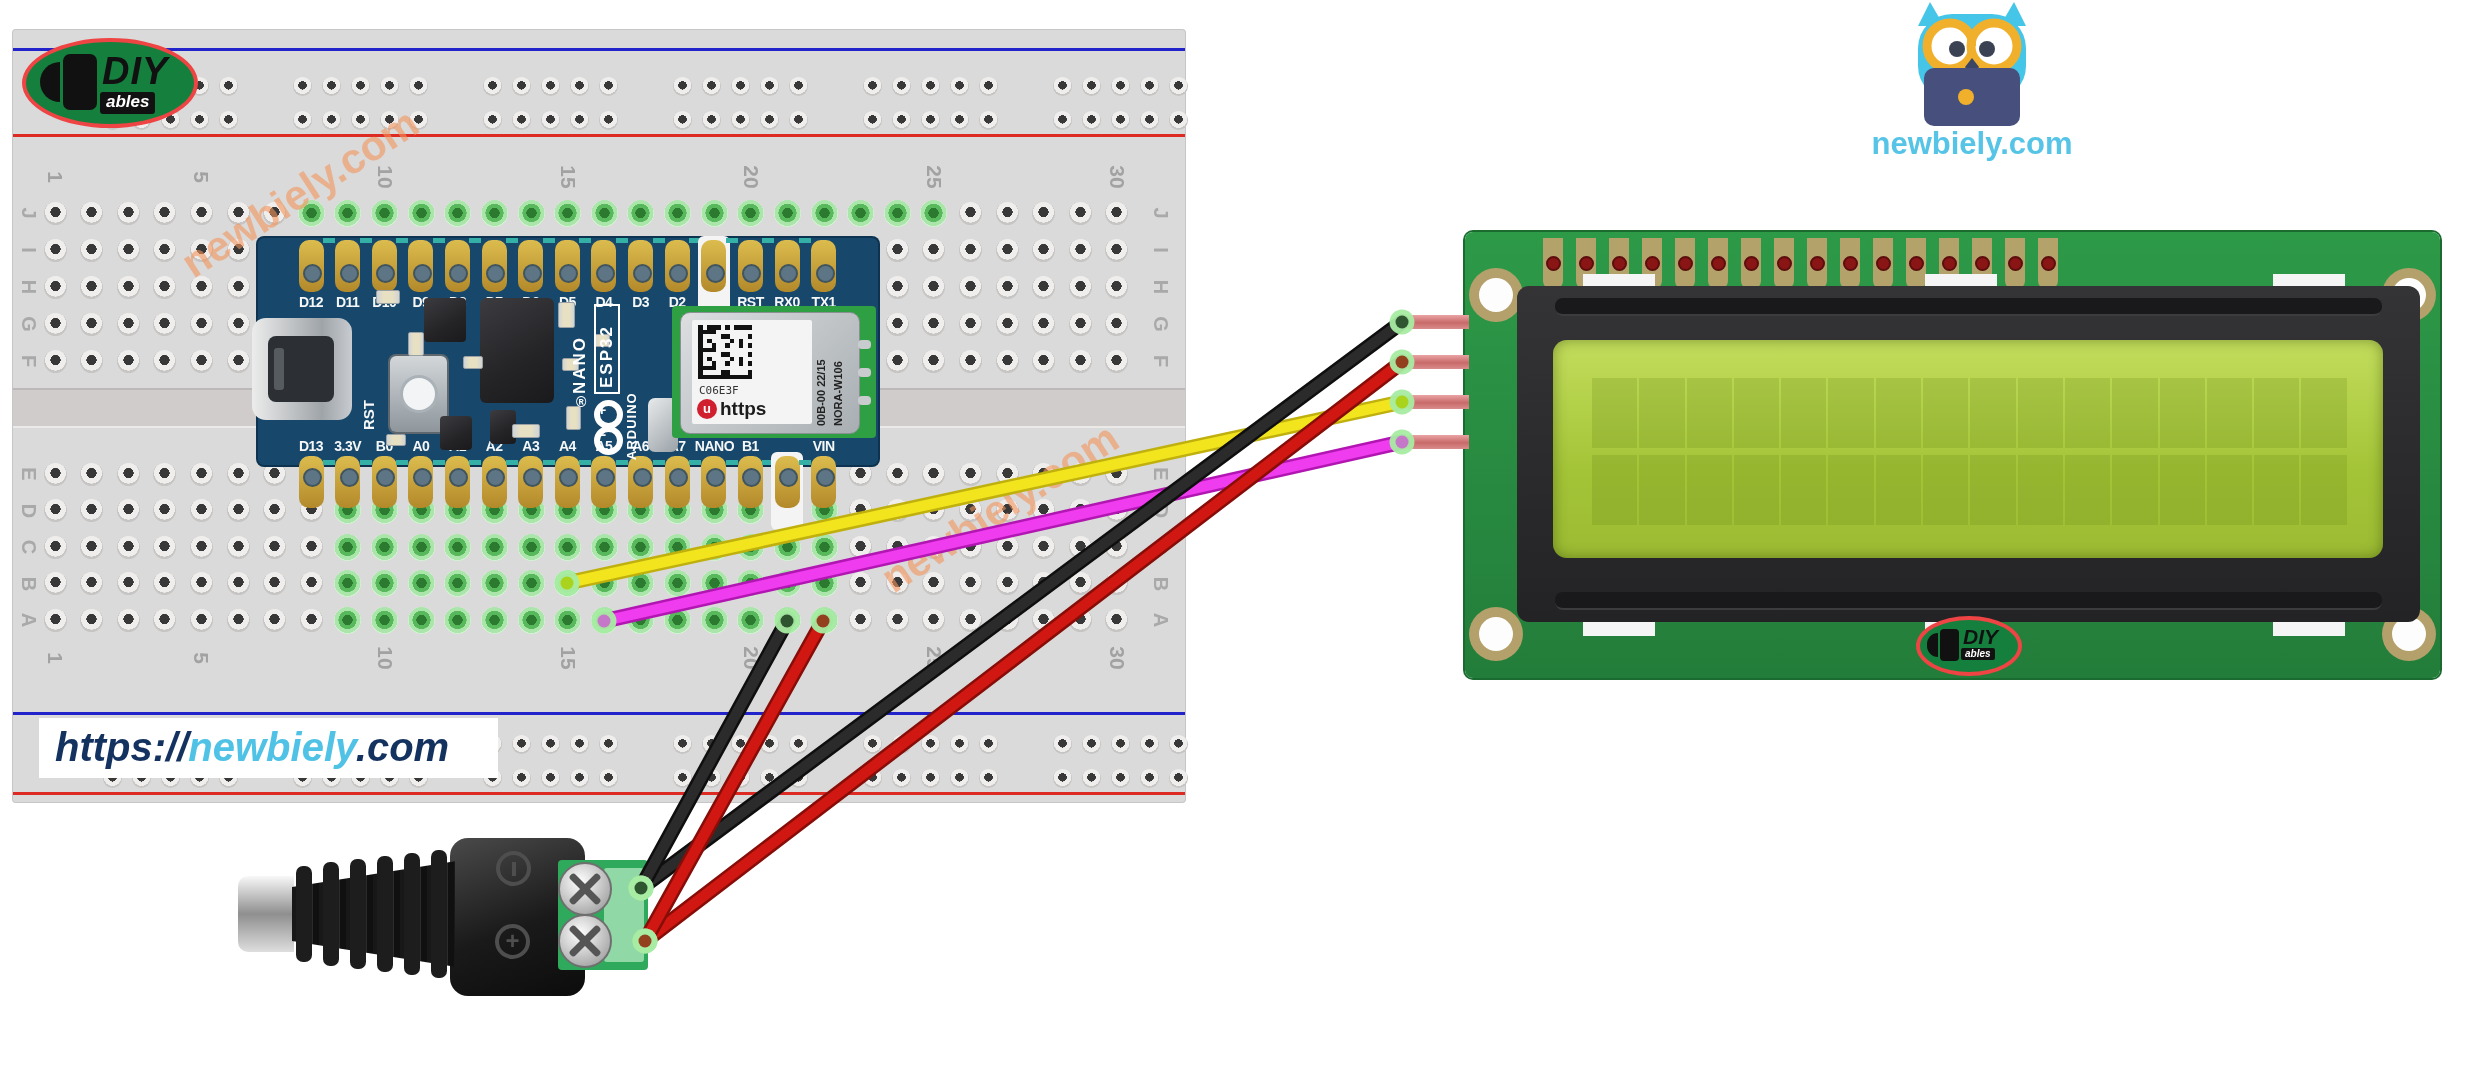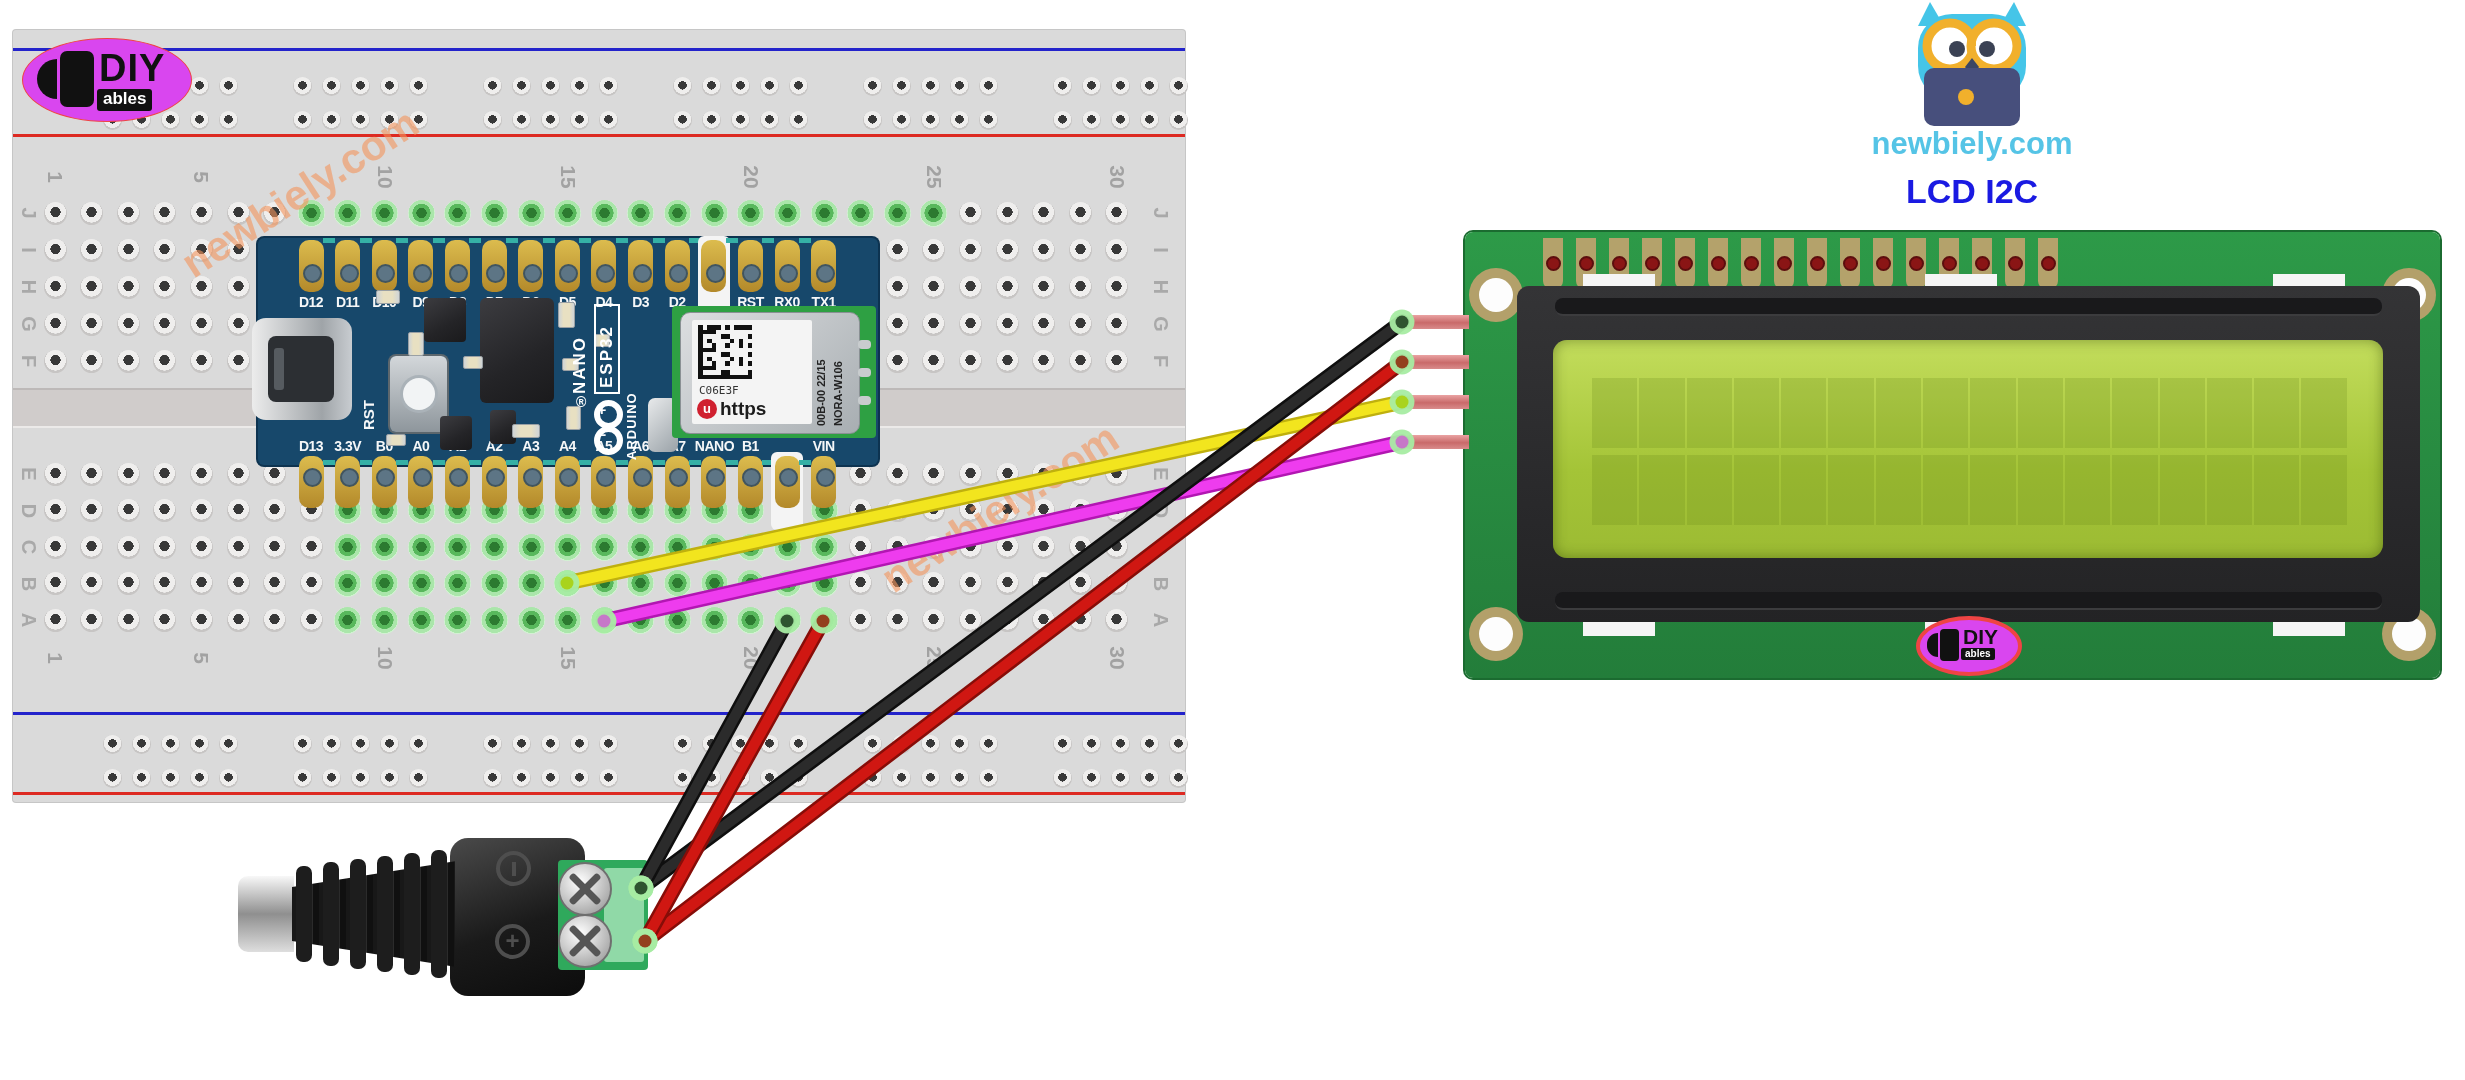--- a/index.html
+++ b/index.html
@@ -7,21 +7,21 @@
           font-family:"Liberation Sans",sans-serif;}
   .abs{position:absolute;}
   .hole{position:absolute;border-radius:50%;}
   .vtext{writing-mode:vertical-rl;transform:rotate(180deg);}
   .bb-letter{position:absolute;color:#a9a9a9;font-size:20px;font-weight:bold;transform:translate(-50%,-50%) rotate(90deg);}
   .bb-num{position:absolute;color:#a2a2a2;font-size:21px;font-weight:bold;transform:translate(-50%,-50%) rotate(90deg);}
   .pinlabel{position:absolute;color:#f5f7f8;font-size:14px;font-weight:bold;letter-spacing:-0.5px;
             width:38px;text-align:center;transform:translateX(-50%);}
   .watermark{position:absolute;font-size:42px;font-weight:bold;color:rgba(243,148,92,0.6);
              transform:translate(-50%,-50%) rotate(-33deg);white-space:nowrap;}
-  .oval-logo{position:absolute;background:#d946ef;border:1px solid #ef4444;border-radius:50%;}
+  .oval-logo{position:absolute;background:#15803d;border:4px solid #ef4444;border-radius:50%;font-style:italic;}
   .chip{position:absolute;background:linear-gradient(150deg,#3c3c40,#242427 60%,#1a1a1c);border-radius:4px;}
   .passive{position:absolute;background:linear-gradient(90deg,#cfd4d7,#e8e0c2 30%,#e8e0c2 70%,#cfd4d7);border:1px solid #9aa0a4;border-radius:2px;}
   .screw{position:absolute;width:50px;height:50px;border-radius:50%;border:2px solid #6f6f6f;
          background:radial-gradient(circle at 40% 35%,#ffffff,#cdcdcd 45%,#8d8d8d);transform:translate(-50%,-50%);}
   .screw i{position:absolute;left:50%;top:50%;width:40px;height:7px;background:#555;border-radius:3px;}
   .lcd-cell{background:rgba(100,130,25,0.22);}
 </style>
 </head>
 <body>
 
@@ -493,20 +493,24 @@
     <div class="watermark" style="left:287px;top:163px;">newbiely.com</div>
     <div class="watermark" style="left:987px;top:478px;">newbiely.com</div>
 
     <div class="oval-logo" style="left:9px;top:8px;width:168px;height:82px;">
       <div class="abs" style="left:14px;top:20px;width:20px;height:40px;background:#111;border-radius:20px 0 0 20px;"></div>
       <div class="abs" style="left:37px;top:12px;width:34px;height:56px;background:#111;border-radius:7px;"></div>
       <div class="abs" style="left:76px;top:8px;font-size:38px;font-weight:bold;color:#111;letter-spacing:1px;">DIY</div>
       <div class="abs" style="left:74px;top:50px;font-size:17px;font-weight:bold;color:#fff;background:#111;padding:0 6px 2px 6px;border-radius:3px;">ables</div>
     </div>
 
+    <div class="abs" style="left:26px;top:688px;width:459px;height:60px;background:#fff;line-height:58px;padding-left:16px;box-sizing:border-box;
+                font-style:italic;font-weight:bold;font-size:40px;white-space:nowrap;">
+      <span style="color:#14325f;">https://</span><span style="color:#4fc2e5;">newbiely</span><span style="color:#14325f;">.com</span>
+    </div>
   </div>
 
   <div id="arduino" class="abs" style="left:258px;top:238px;width:620px;height:227px;background:#17486b;border-radius:6px;box-shadow:0 0 0 2px #0d3350;">
     <div id="ard-pins">
         <div style="position:absolute;left:40.5px;top:2px;width:25px;height:52px;
       background:linear-gradient(180deg,#dcbc4e,#b3892a);border-radius:10px;"></div>
         <div style="position:absolute;left:45px;top:26.240000000000002px;width:15px;height:15px;border-radius:50%;
       background:#5d7585;border:2px solid #41555f;"></div>
         <div style="position:absolute;left:53px;top:56px;" class="pinlabel">D12</div>
         <div style="position:absolute;left:65px;top:0px;width:12px;height:5px;background:#35b0a6;"></div>
@@ -953,21 +957,20 @@
       <circle cx="84" cy="44" r="23" fill="#ffffff" stroke="#f1b02c" stroke-width="9"></circle>
       <rect x="58" y="36" width="8" height="8" fill="#f1b02c"></rect>
       <circle cx="47" cy="47" r="8" fill="#3b4254"></circle>
       <circle cx="77" cy="47" r="8" fill="#3b4254"></circle>
       <path d="M62,56 L69,65 L62,74 L55,65 Z" fill="#3b4664"></path>
       <rect x="14" y="66" width="96" height="58" rx="10" fill="#474f7c"></rect>
       <circle cx="56" cy="95" r="8" fill="#f1b02c"></circle>
     </svg>
   </div>
   <div class="abs" style="left:1822px;top:126px;width:300px;text-align:center;font-size:31px;font-weight:bold;color:#55c4e6;">newbiely.com</div>
-  <div class="abs" style="left:1822px;top:172px;width:300px;text-align:center;font-size:34px;font-weight:bold;color:#1a1ae2;">LCD I2C</div>
 
   <svg id="wires" class="abs" style="left:0;top:0;" width="2465" height="1080" viewBox="0 0 2465 1080">
       <line x1="567" y1="583" x2="1402" y2="402" stroke="#bfb00e" stroke-width="15.5" stroke-linecap="round"></line>
       <line x1="567" y1="583" x2="1402" y2="402" stroke="#f2e51e" stroke-width="10.5" stroke-linecap="round"></line>
       <line x1="604" y1="621" x2="1402" y2="442" stroke="#b216b2" stroke-width="15.5" stroke-linecap="round"></line>
       <line x1="604" y1="621" x2="1402" y2="442" stroke="#ee3cee" stroke-width="10.5" stroke-linecap="round"></line>
       <line x1="641" y1="888" x2="1402" y2="322" stroke="#0f0f0f" stroke-width="15.5" stroke-linecap="round"></line>
       <line x1="641" y1="888" x2="1402" y2="322" stroke="#2b2b2b" stroke-width="10.5" stroke-linecap="round"></line>
       <line x1="645" y1="941" x2="1402" y2="362" stroke="#870d08" stroke-width="15.5" stroke-linecap="round"></line>
       <line x1="645" y1="941" x2="1402" y2="362" stroke="#d01712" stroke-width="10.5" stroke-linecap="round"></line>

